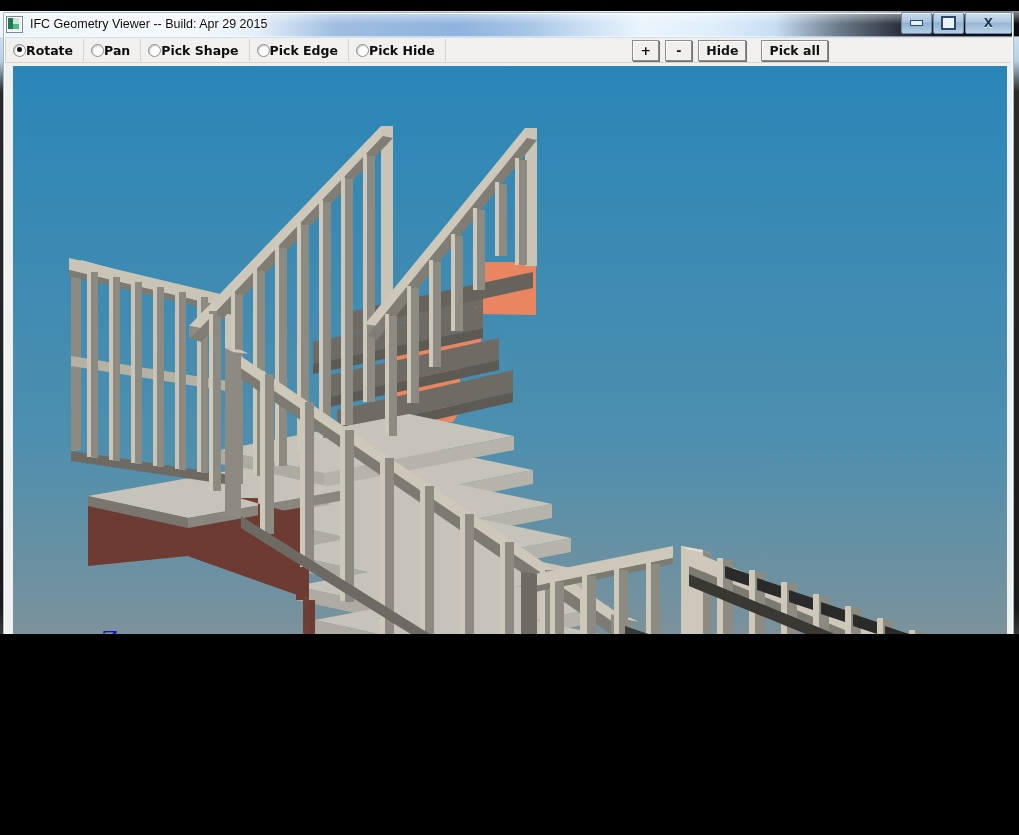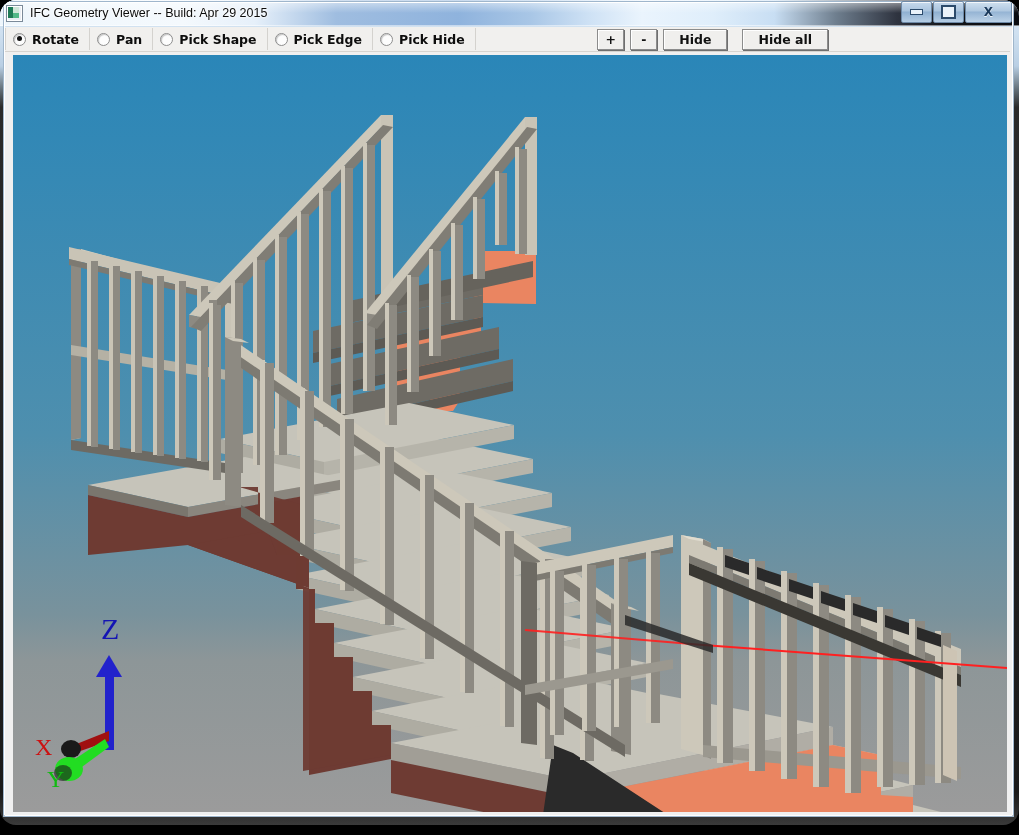--- a/index.html
+++ b/index.html
@@ -1,22 +1,22 @@
 <!DOCTYPE html>
 <html><head>
 <meta charset="utf-8">
 <style>
   html,body{margin:0;padding:0;background:#000;}
   body{width:1019px;height:835px;overflow:hidden;
        font-family:"Liberation Sans",sans-serif;}
 
   
-  #app-window{position:absolute;left:0;top:0;width:1019px;height:825px;
+  #app-window{position:absolute;left:0;top:11px;width:1019px;height:623px;
       background:linear-gradient(to bottom,#d9e6f2 0%,#cfe0f0 4%,#b9cfe4 8%,#5e6a72 11%,#2a2a2a 13%,#1a1a1a 96%,#3a3a3a 100%);
-      overflow:hidden;border-radius:16px;}
+      overflow:hidden;}
 
   
   #title-bar{position:absolute;left:0;top:0;width:1019px;height:26px;
       background:linear-gradient(to right,
          #eef6fc 0%, #f4f9fd 18%, #e6f0fa 25%, #9fbde0 33%, #8fb3dd 45%,
          #a8c6e6 52%, #cfe2f5 58%, #eaf4fd 63%, #dfeefb 70%, #c8def3 76%,
          #6f7f8f 82%, #2f3440 88%, #121418 93%, #0a0c10 100%);
       box-shadow:inset 0 -1px 0 rgba(255,255,255,.5);}
   #title-bar::after{content:"";position:absolute;left:0;top:0;width:100%;height:13px;
       background:linear-gradient(to bottom,rgba(255,255,255,.55),rgba(255,255,255,0));}
@@ -52,33 +52,33 @@
   .gl-min{width:11px;height:4px;background:#e9f2fa;border:1px solid #2b4a6b;display:block;}
   .gl-max{width:11px;height:10px;border:2px solid #2b4a6b;background:#e9f2fa;display:block;
       box-shadow:inset 0 0 0 1px #e9f2fa;}
   .gl-close{font-weight:bold;font-size:15px;color:#2b4a6b;
       text-shadow:0 1px 0 rgba(255,255,255,.8);}
 
   
   #toolbar{position:absolute;left:5px;top:27px;width:1005px;height:24px;
       background:#f1f0ee;border-bottom:1px solid #d6d4d0;display:flex;align-items:center;z-index:4;}
   .radio-item{display:flex;align-items:center;height:22px;padding:0 10px 0 7px;
-      border-right:1px solid #d4d2ce;cursor:default;gap:6px;}
+      border-right:1px solid #d4d2ce;cursor:default;}
   .radio-item:first-child{border-left:1px solid #d4d2ce;}
   .radio-mark{width:11px;height:11px;border-radius:50%;
       background:#fdfdfd;border:1px solid #8d8d8d;
       box-shadow:inset 1px 1px 1px rgba(0,0,0,.22);position:relative;flex:none;}
   .radio-item.checked .radio-mark::after{content:"";position:absolute;left:2.5px;top:2.5px;
       width:5px;height:5px;border-radius:50%;background:#131313;}
   .radio-label{font-size:12.5px;font-weight:bold;color:#0d0d0d;white-space:nowrap;
       font-family:"DejaVu Sans",sans-serif;}
 
   #tool-spacer{flex:1;}
   #right-tools{display:flex;align-items:center;gap:0;padding-right:182px;}
-  .tbtn{height:19px;margin-left:6px;padding:0 15px;cursor:default;
+  .tbtn{height:19px;margin-left:6px;padding:0 7px;cursor:default;
       background:#f0efed;border:1px solid #8c8c8c;
       box-shadow:inset 1px 1px 0 #ffffff, 1px 1px 0 #6f6f6f;
       display:flex;align-items:center;justify-content:center;
       font-size:12.5px;font-weight:bold;color:#111;
       font-family:"DejaVu Sans",sans-serif;white-space:nowrap;}
   .tbtn.narrow{padding:0 6px;min-width:13px;}
   .tbtn.gap{margin-left:15px;}
 
   
   #viewport{position:absolute;left:13px;top:55px;width:994px;height:757px;
@@ -139,21 +139,21 @@
       <span class="radio-mark"></span>
       <span class="radio-label">Pick Hide</span>
     </div>
 
     <div id="tool-spacer"></div>
 
     <div id="right-tools">
       <div class="tbtn narrow">+</div>
       <div class="tbtn narrow">-</div>
       <div class="tbtn">Hide</div>
-      <div class="tbtn gap">Hide all</div>
+      <div class="tbtn gap">Pick all</div>
     </div>
   </div>
 
   <div id="viewport">
     <svg width="994" height="757" viewBox="0 0 994 757">
       <defs>
         <linearGradient id="sky" x1="0" y1="0" x2="0" y2="1">
           <stop offset="0" stop-color="#2a86b8"></stop>
           <stop offset="0.50" stop-color="#4e8fae"></stop>
           <stop offset="0.74" stop-color="#79929c"></stop>

